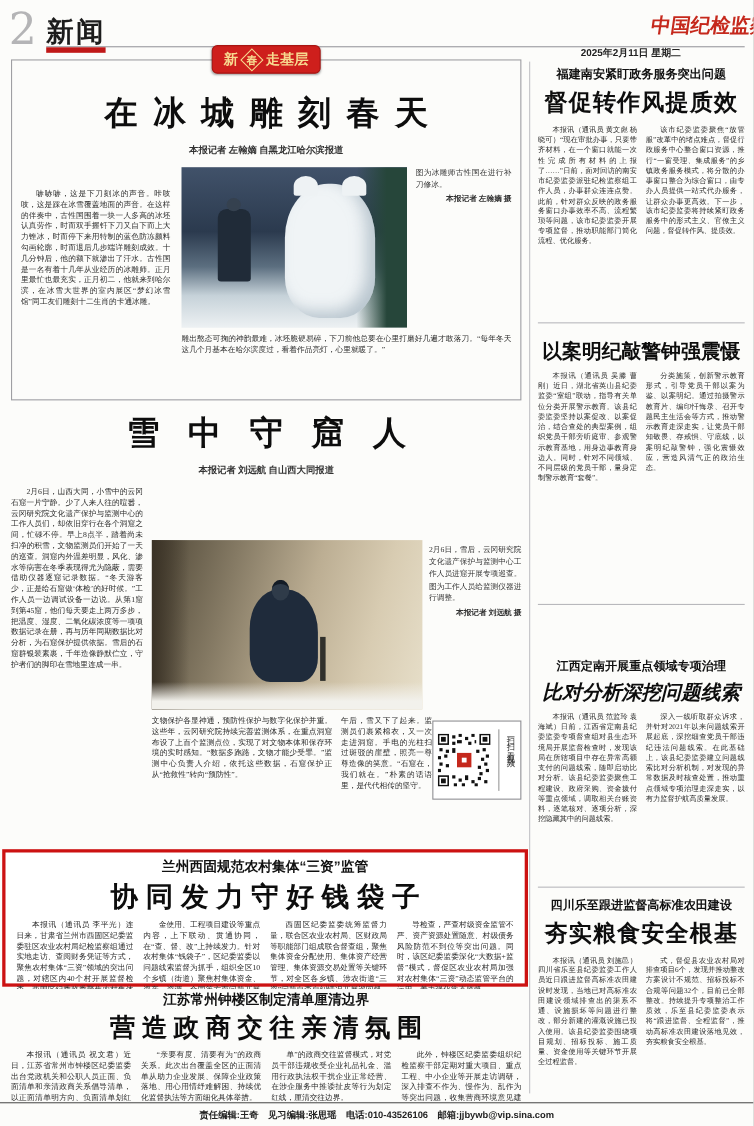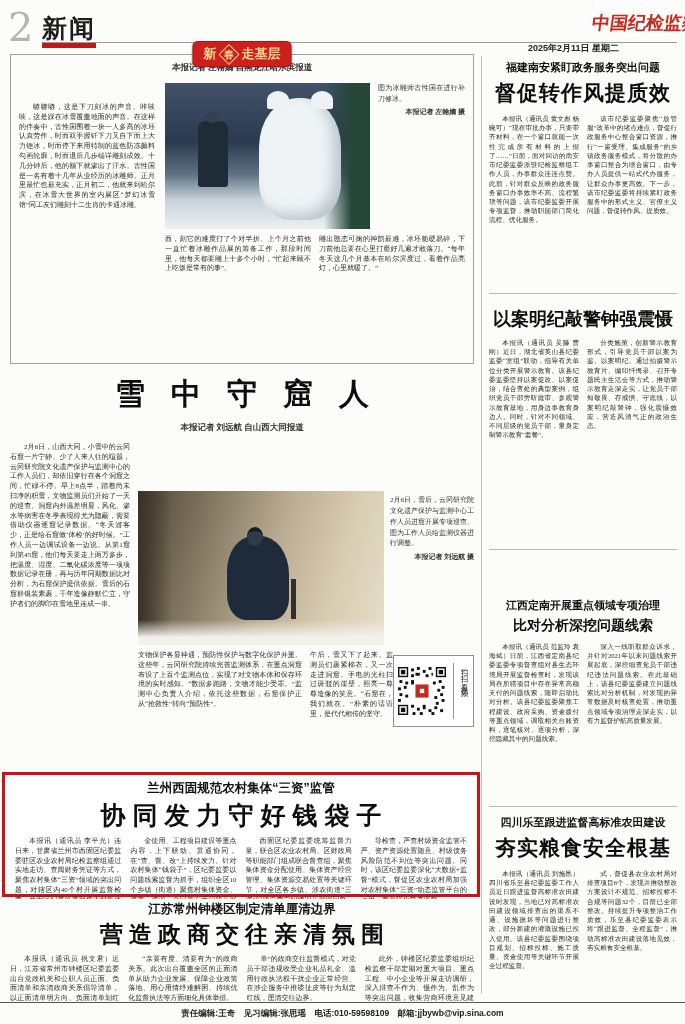--- a/index.html
+++ b/index.html
@@ -114,37 +114,37 @@
   <div class="v-rule"></div>
 
   <div class="box1">
     <div class="badge">
       <span class="b-txt">新</span>
       <span class="diamond">
           <span>春</span>
         </span>
       <span class="b-txt">走基层</span>
     </div>
+    <div class="headline t1">在冰城雕刻春天</div>
     <div class="byline">本报记者 左翰嫡 自黑龙江哈尔滨报道</div>
     <div class="art1-body">
       <div class="body-txt art1-c1">哧哧哧，这是下刀刻冰的声音。咔吱吱，这是踩在冰雪覆盖地面的声音。在这样的伴奏中，古性国围着一块一人多高的冰坯认真劳作，时而双手握钎下刀又自下而上大力锉冰，时而停下来用特制的蓝色防冻颜料勾画轮廓，时而退后几步端详雕刻成效。十几分钟后，他的额下就渗出了汗水。古性国是一名有着十几年从业经历的冰雕师。正月里最忙也最充实，正月初二，他就来到哈尔滨，在冰雪大世界的室内展区“梦幻冰雪馆”同工友们雕刻十二生肖的卡通冰雕。</div>
       <div class="art1-right">
         <div class="art1-row1">
           <div class="photo1">
             <div class="trees"></div>
             <div class="sculpt"></div>
             <div class="figure1"></div>
           </div>
           <div class="caption">
             <span>图为冰雕师古性国在进行补刀修冰。</span>
             <div class="cap-credit">本报记者 左翰嫡 摄</div>
           </div>
         </div>
         <div class="art1-row2">
-          <div class="body-txt">西，刻它的难度打了个对半折。上个月之前他一直忙着冰雕作品展的筹备工作，那段时间里，他每天都要雕上十多个小时，“忙起来顾不上吃饭是常有的事”。</div>
           <div class="body-txt">雕出憨态可掬的神韵最难，冰坯脆硬易碎，下刀前他总要在心里打磨好几遍才敢落刀。“每年冬天这几个月基本在哈尔滨度过，看着作品亮灯，心里就暖了。”</div>
         </div>
       </div>
     </div>
   </div>
 
   <div class="art2">
     <div class="headline t2">雪中守窟人</div>
     <div class="byline">本报记者 刘远航 自山西大同报道</div>
     <div class="art2-body">
@@ -264,33 +264,33 @@
     <div class="headline r-title" style="font-size:18px;">以案明纪敲警钟强震慑</div>
     <div class="r-body" style="height:186px;">
       <div class="body-txt">本报讯（通讯员 吴滕 曹刚）近日，湖北省英山县纪委监委“室组”联动，指导有关单位分类开展警示教育。该县纪委监委坚持以案促改、以案促治，结合查处的典型案例，组织党员干部旁听庭审、参观警示教育基地，用身边事教育身边人。同时，针对不同领域、不同层级的党员干部，量身定制警示教育“套餐”。</div>
       <div class="body-txt">分类施策，创新警示教育形式，引导党员干部以案为鉴、以案明纪。通过拍摄警示教育片、编印忏悔录、召开专题民主生活会等方式，推动警示教育走深走实，让党员干部知敬畏、存戒惧、守底线，以案明纪敲警钟，强化震慑效应，营造风清气正的政治生态。</div>
     </div>
   </div>
   <div class="h-rule" style="top:549px;"></div>
 
   <div class="rart" style="top:558px;margin-top:40px;">
     <div class="kicker">江西定南开展重点领域专项治理</div>
-    <div class="headline r-title" style="font-size:14px;">比对分析深挖问题线索</div>
+    <div class="headline r-title" style="font-size:18px;font-style:italic;">比对分析深挖问题线索</div>
     <div class="r-body" style="height:190px;">
       <div class="body-txt">本报讯（通讯员 范监玲 袁海斌）日前，江西省定南县纪委监委专项督查组对县生态环境局开展监督检查时，发现该局在所辖项目中存在异常高额支付的问题线索，随即启动比对分析。该县纪委监委聚焦工程建设、政府采购、资金拨付等重点领域，调取相关台账资料，逐笔核对、逐项分析，深挖隐藏其中的问题线索。</div>
       <div class="body-txt">深入一线听取群众诉求，并针对2021年以来问题线索开展起底，深挖细查党员干部违纪违法问题线索。在此基础上，该县纪委监委建立问题线索比对分析机制，对发现的异常数据及时核查处置，推动重点领域专项治理走深走实，以有力监督护航高质量发展。</div>
     </div>
   </div>
   <div class="h-rule" style="top:806px;"></div>
 
   <div class="rart" style="top:815px;">
     <div class="kicker">四川乐至跟进监督高标准农田建设</div>
     <div class="headline r-title" style="font-size:21px; letter-spacing:1px;">夯实粮食安全根基</div>
     <div class="r-body" style="height:126px;">
       <div class="body-txt">本报讯（通讯员 刘施邑）四川省乐至县纪委监委工作人员近日跟进监督高标准农田建设时发现，当地已对高标准农田建设领域排查出的渠系不通、设施损坏等问题进行整改，部分新建的灌溉设施已投入使用。该县纪委监委围绕项目规划、招标投标、施工质量、资金使用等关键环节开展全过程监督。</div>
       <div class="body-txt">式，督促县农业农村局对排查项目6个，发现并推动整改方案设计不规范、招标投标不合规等问题32个，目前已全部整改。持续提升专项整治工作质效，乐至县纪委监委表示将“跟进监督、全程监督”，推动高标准农田建设落地见效，夯实粮食安全根基。</div>
     </div>
   </div>
 
   <div class="footer-rule"></div>
-  <div class="footer-txt">责任编辑:王奇　见习编辑:张思瑶　电话:010-59598109　邮箱:jjbywb@vip.sina.com</div>
+  <div class="footer-txt">责任编辑:王奇　见习编辑:张思瑶　电话:010-43526106　邮箱:jjbywb@vip.sina.com</div>
 
 </div>
 
 </body></html>

